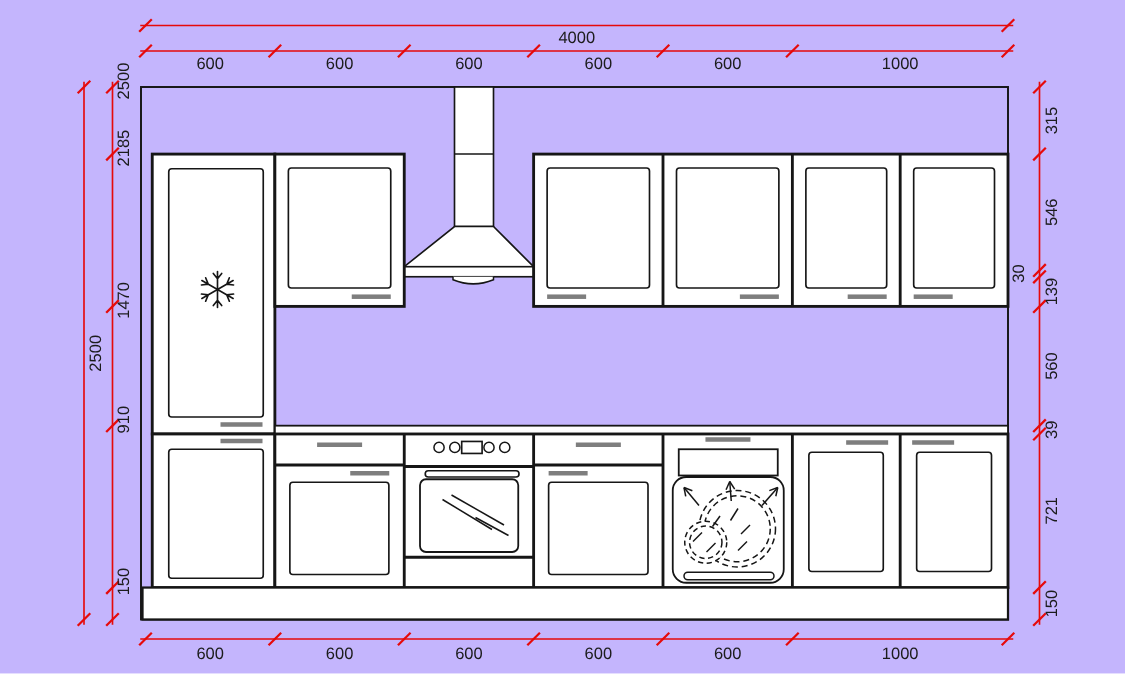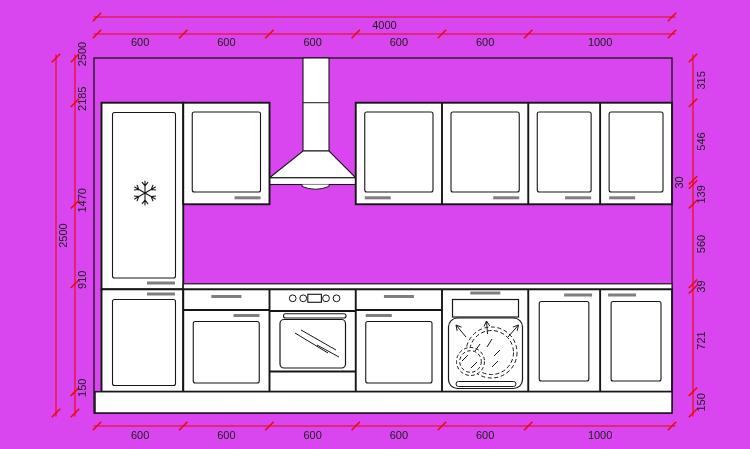--- a/index.html
+++ b/index.html
@@ -1,16 +1,16 @@
 <!DOCTYPE html>
 <html><head>
 <meta charset="utf-8">
 <style>
   html,body{margin:0;padding:0;background:#ffffff;}
-  .canvas{position:relative;width:750px;height:449px;background:#d946ef;overflow:hidden;}
+  .canvas{position:relative;width:750px;height:449px;background:#c4b5fd;overflow:hidden;}
   svg text{font-family:"Liberation Sans","DejaVu Sans",sans-serif;font-size:11px;fill:#1c1c1c;}
 </style>
 </head>
 <body>
 
 <div class="canvas">
   <svg id="drawing-svg" width="750" height="449" viewBox="0 0 750 449">
       <g>
         <rect x="94" y="58" width="578" height="355" fill="none" stroke="#161616" stroke-width="1.3"></rect>
       </g>

